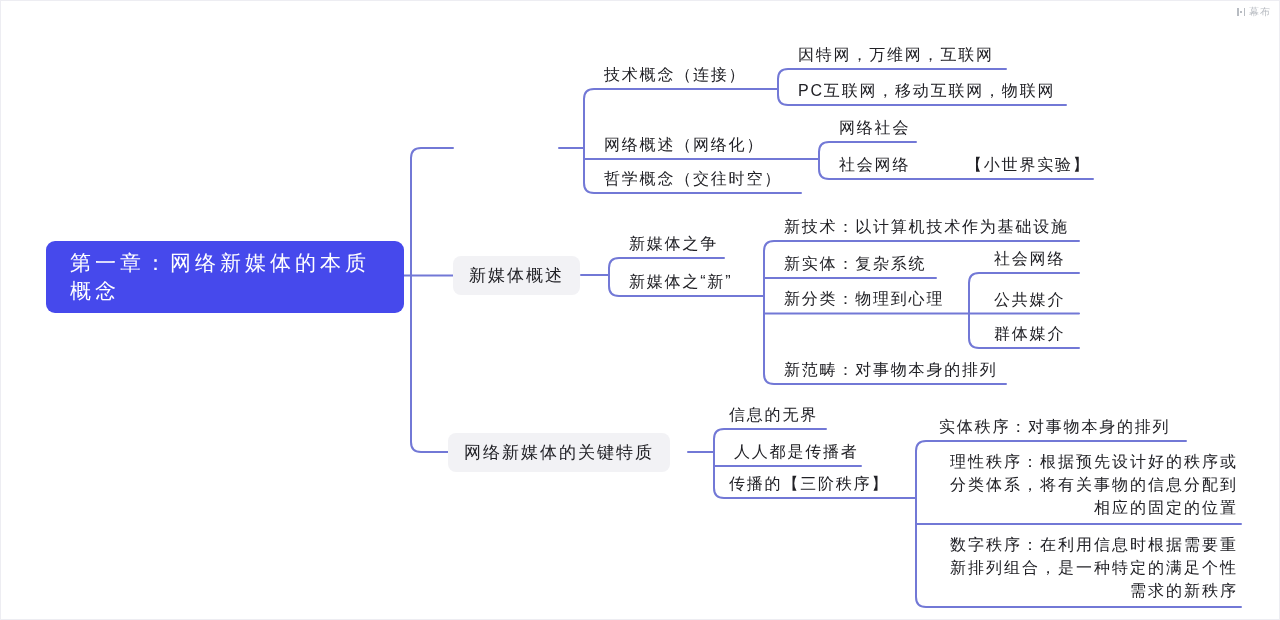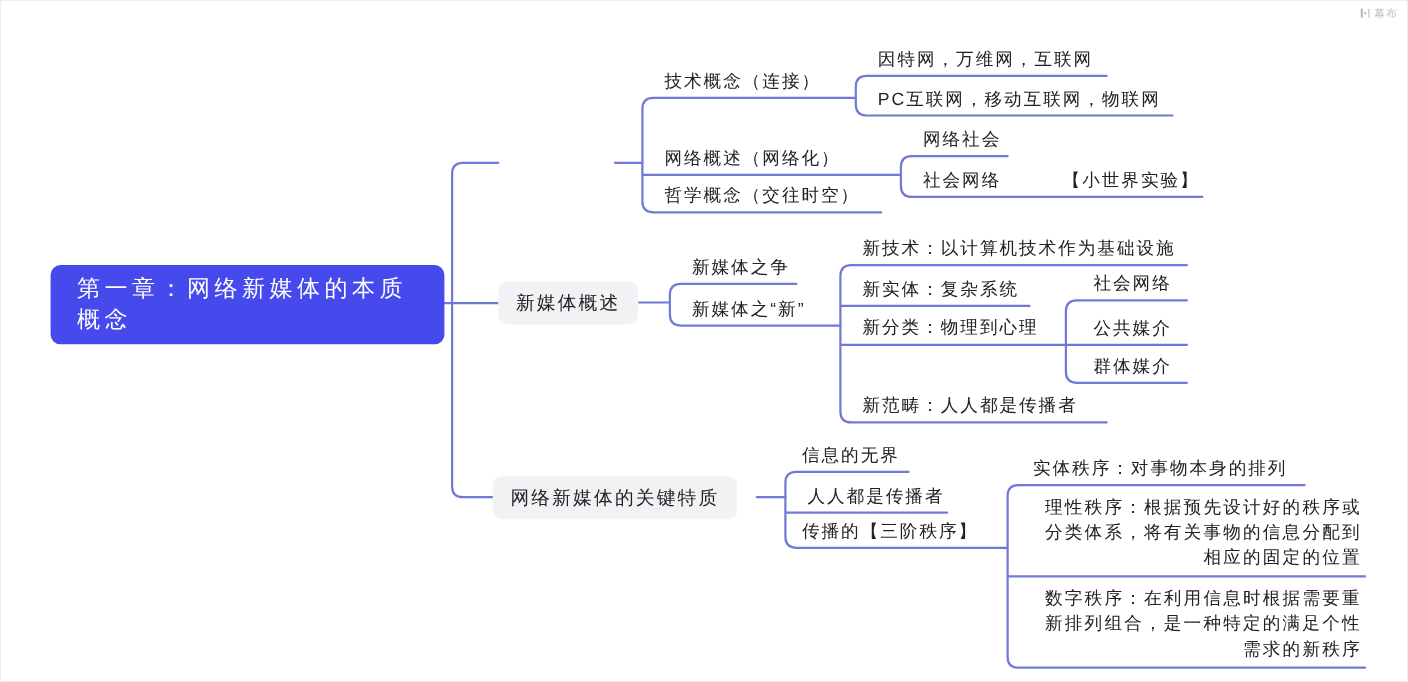--- a/index.html
+++ b/index.html
@@ -85,21 +85,21 @@
   <div class="t" style="left:603px;top:168px">哲学概念（交往时空）</div>
 
   <div class="t" style="left:628px;top:233px">新媒体之争</div>
   <div class="t" style="left:628px;top:271px">新媒体之“新”</div>
   <div class="t" style="left:783px;top:216px">新技术：以计算机技术作为基础设施</div>
   <div class="t" style="left:783px;top:253px">新实体：复杂系统</div>
   <div class="t" style="left:783px;top:288px">新分类：物理到心理</div>
   <div class="t" style="left:993px;top:248px">社会网络</div>
   <div class="t" style="left:993px;top:289px">公共媒介</div>
   <div class="t" style="left:993px;top:323px">群体媒介</div>
-  <div class="t" style="left:783px;top:359px">新范畴：人人都是传播者</div>
+  <div class="t" style="left:783px;top:359px">新范畴：对事物本身的排列</div>
 
   <div class="t" style="left:728px;top:404px">信息的无界</div>
   <div class="t" style="left:733px;top:441px">人人都是传播者</div>
   <div class="t" style="left:728px;top:473px">传播的【三阶秩序】</div>
   <div class="t" style="left:938px;top:416px">实体秩序：对事物本身的排列</div>
   <div class="t block" style="left:938px;top:532px">数字秩序：在利用信息时根据需要重新排列组合，是一种特定的满足个性需求的新秩序</div>
   <div class="t block" style="left:938px;top:449px">理性秩序：根据预先设计好的秩序或分类体系，将有关事物的信息分配到相应的固定的位置</div>
 
   <div class="watermark">
     <span class="wicon">

